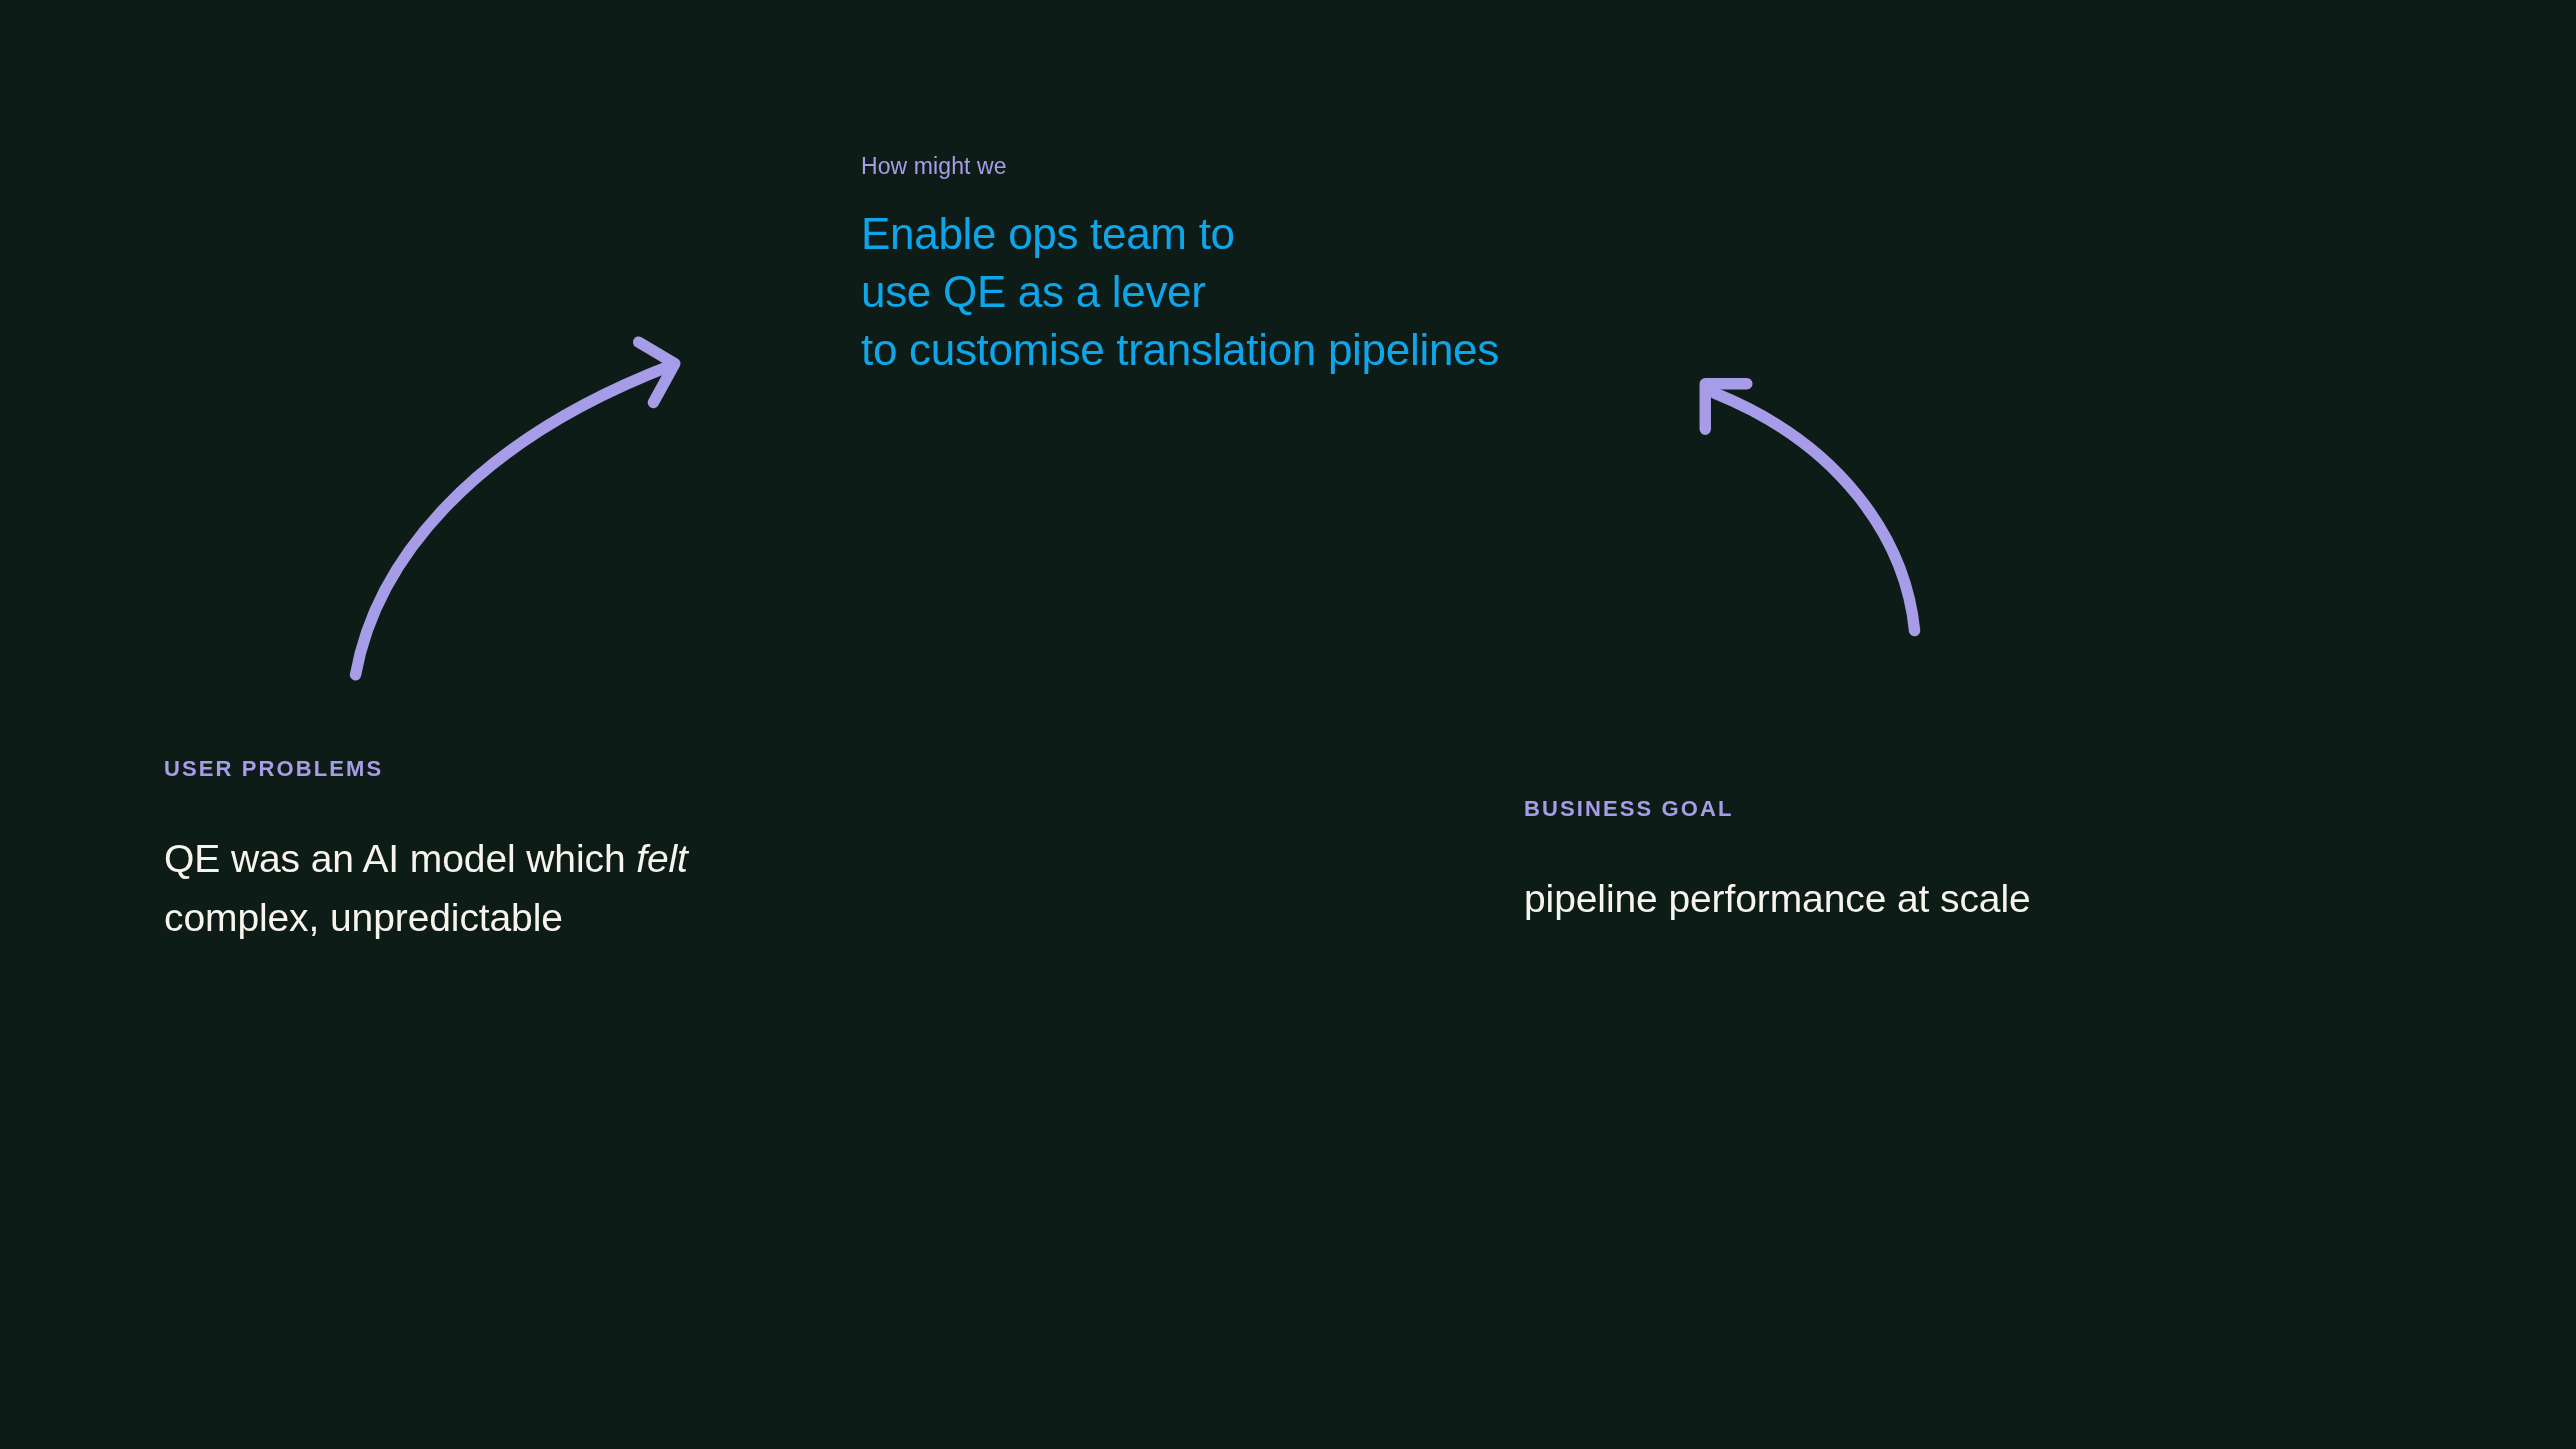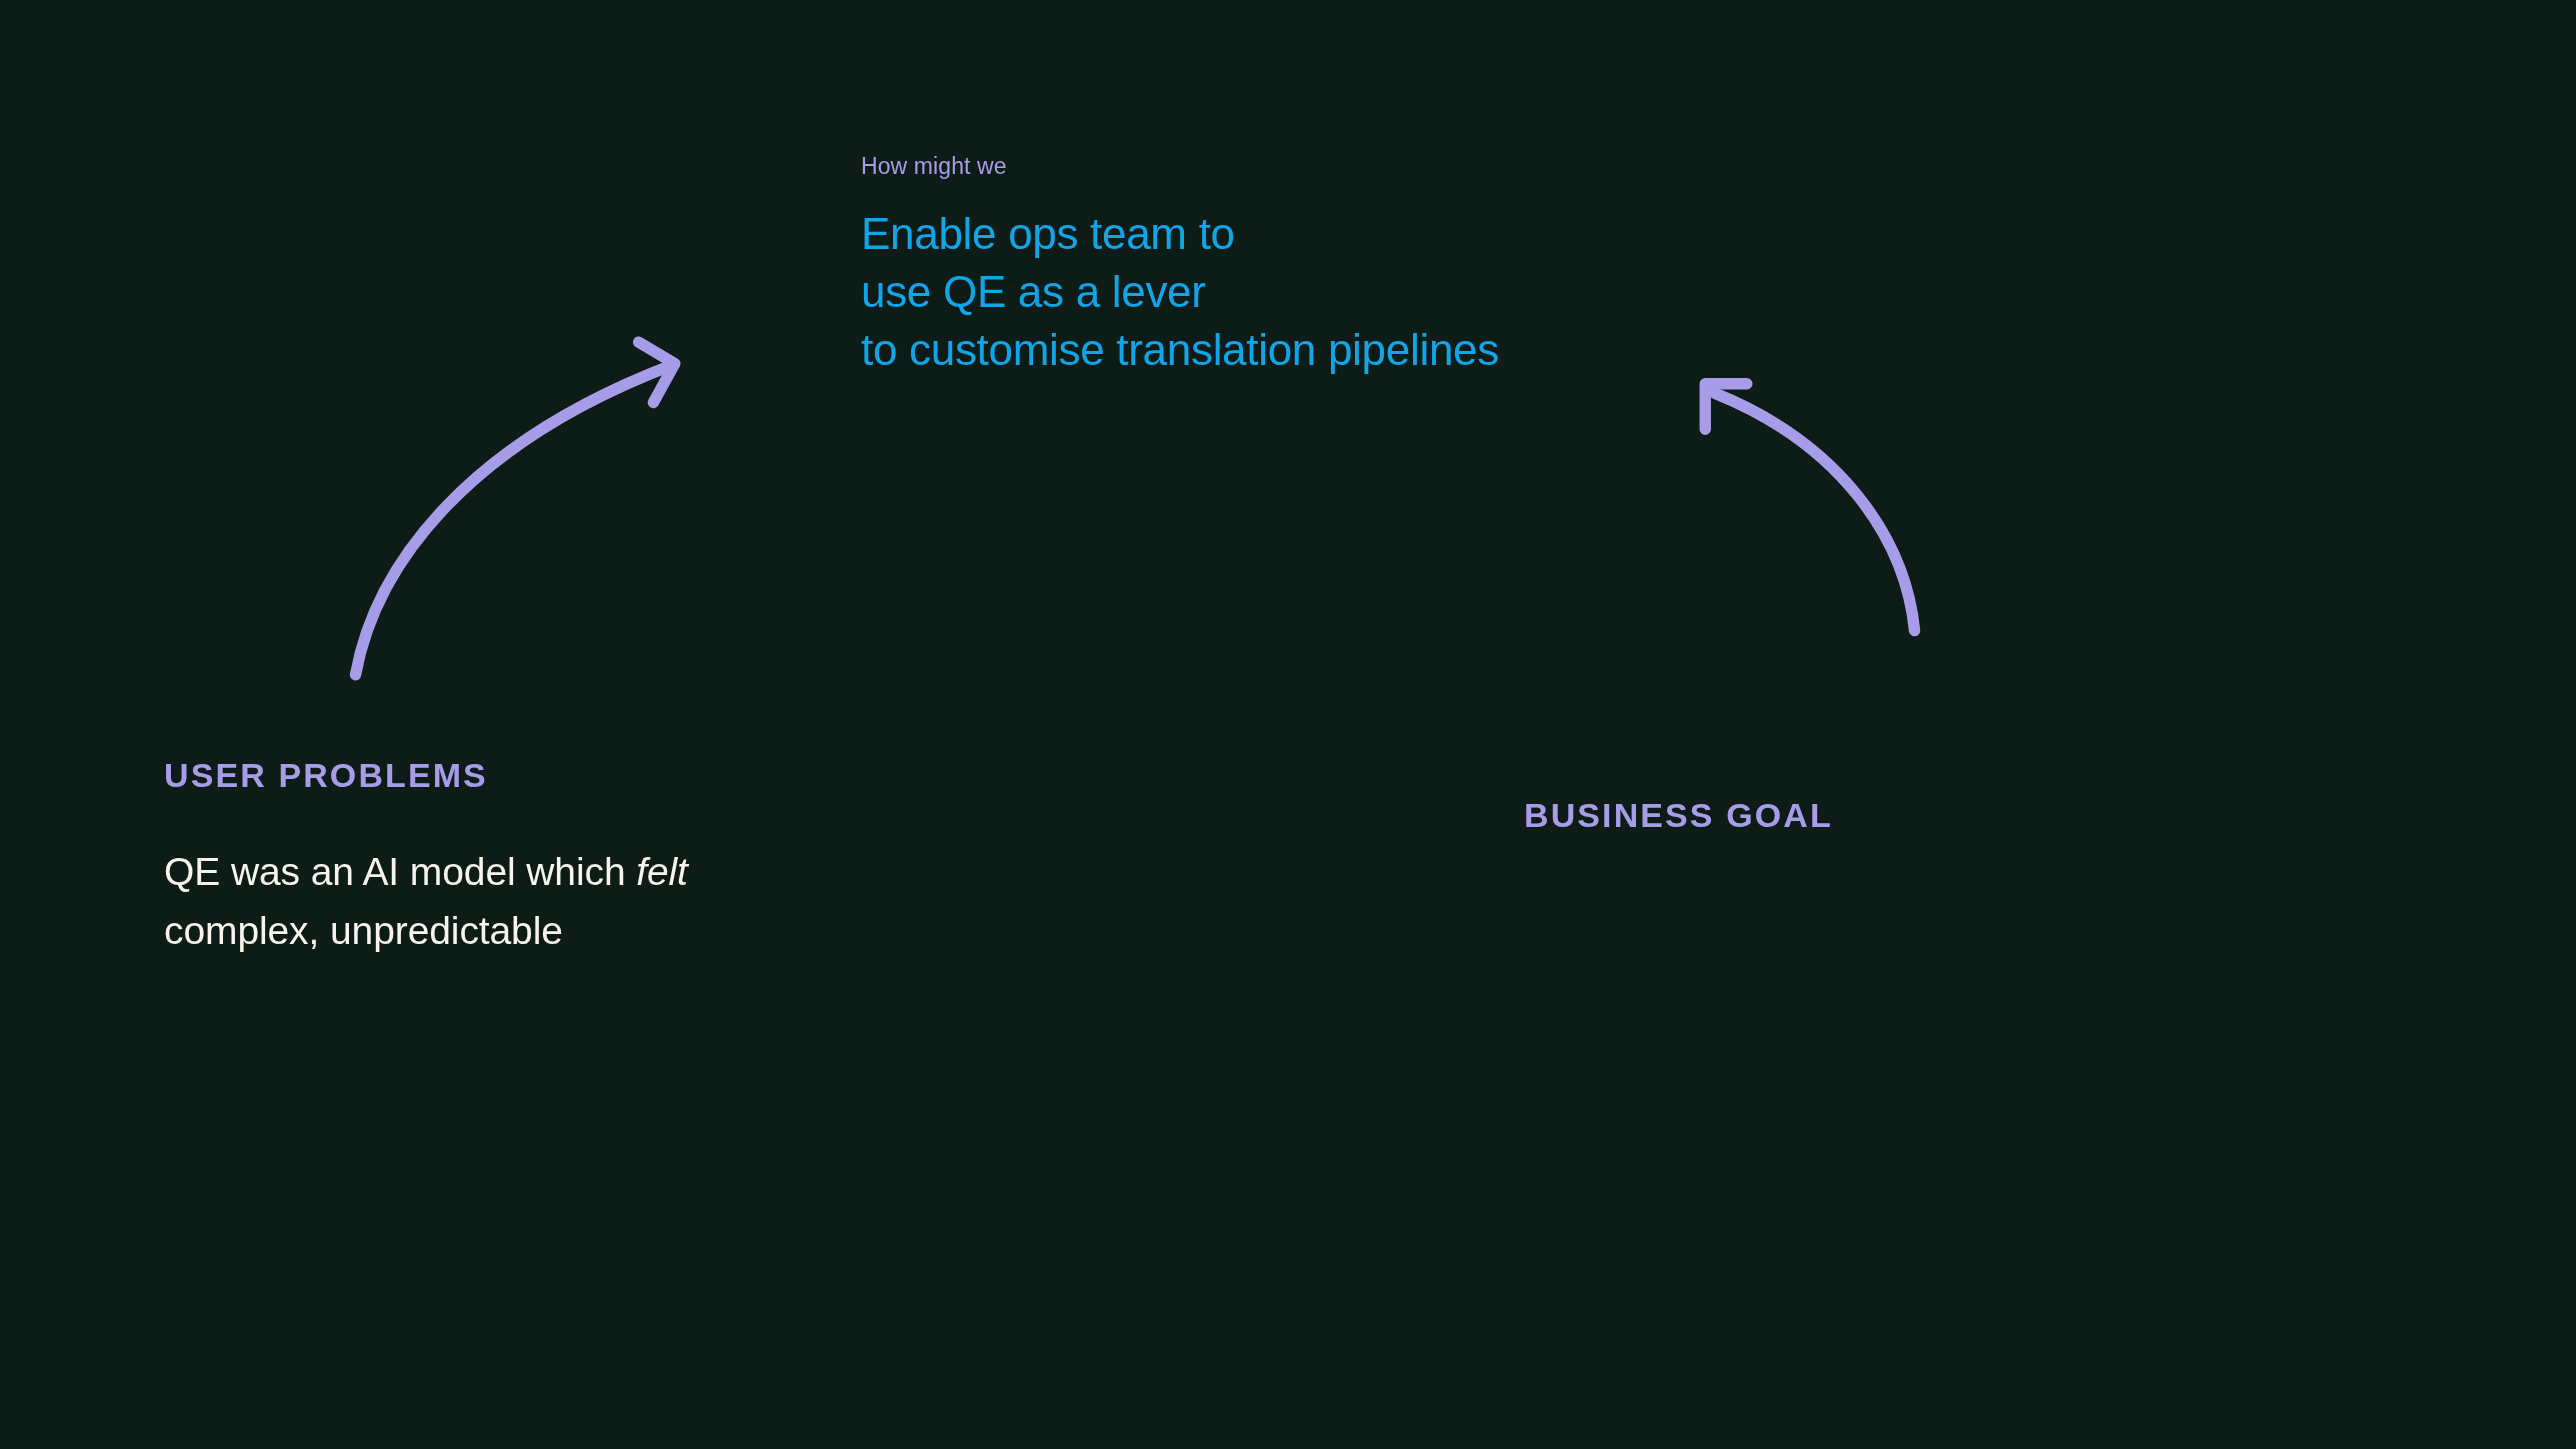--- a/index.html
+++ b/index.html
@@ -65,21 +65,21 @@
   
   .col {
     position: absolute;
     top: 757px;
     width: 872px;
   }
   #col-user-problems { left: 164px; }
   #col-business-goal { left: 1524px; margin-top: 40px; }
 
   .col-heading {
-    font-size: 34px;
+    font-size: 22px;
     font-weight: 700;
     letter-spacing: 2.1px;
     color: #a79ce8;
     line-height: 1.1;
     margin: 0 0 48px 0;
     white-space: nowrap;
   }
   .col-body {
     font-size: 39px;
     font-weight: 400;
@@ -131,17 +131,20 @@
       </span>
       <span class="ln">
         <span>complex, unpredictable</span>
       </span>
     </div>
   </div>
 
   <div class="col" id="col-business-goal">
     <div class="col-heading">BUSINESS GOAL</div>
     <div class="col-body">
+      <span class="ln">
+        <span>pipeline performance at scale</span>
+      </span>
     </div>
   </div>
 
 </div>
 
 
 </body></html>

